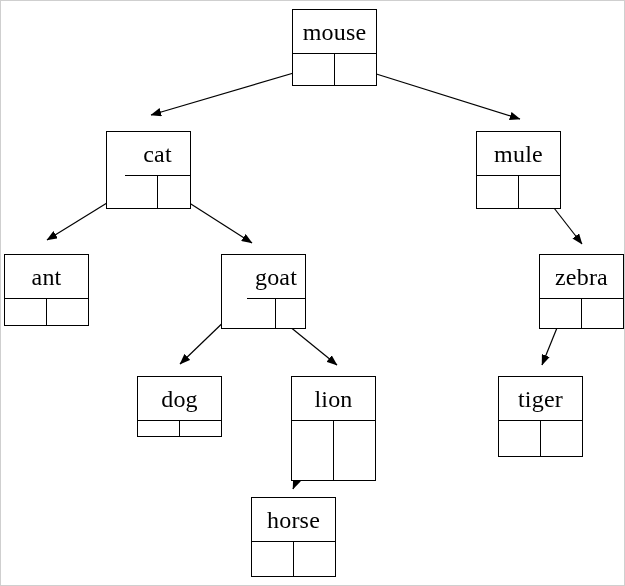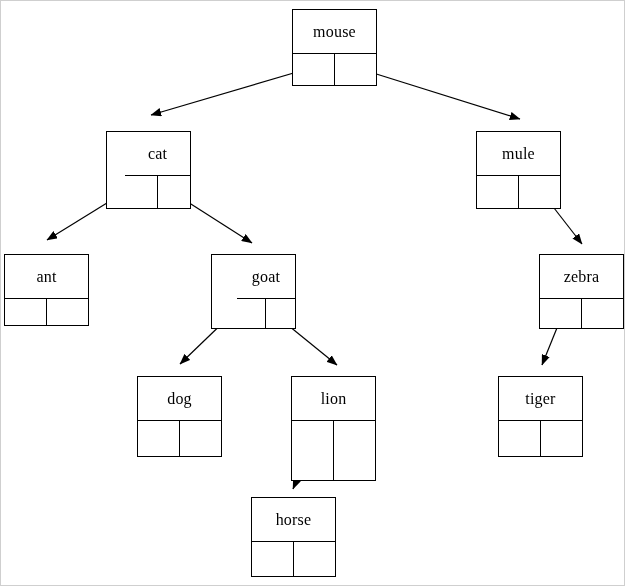--- a/index.html
+++ b/index.html
@@ -34,21 +34,21 @@
     background: #ffffff;
     display: flex;
     flex-direction: column;
   }
   .node-label {
     flex: 0 0 auto;
     height: 44px;
     display: flex;
     align-items: center;
     justify-content: center;
-    font-size: 16px;
+    font-size: 24px;
     color: #000000;
     line-height: 1;
     border-bottom: 1.4px solid #000000;
     box-sizing: border-box;
     letter-spacing: 0.2px;
   }
   .node-pointers {
     flex: 1 1 auto;
     display: flex;
   }
@@ -106,35 +106,35 @@
           <div class="ptr-cell right"></div>
         </div>
       </div>
       <div class="tree-node" style="left: 3px; top: 253px; width: 85px; height: 72px;">
         <div class="node-label">ant</div>
         <div class="node-pointers">
           <div class="ptr-cell left"></div>
           <div class="ptr-cell right"></div>
         </div>
       </div>
-      <div class="tree-node" style="left: 210px; top: 253px; width: 85px; height: 75px; padding-left: 25px;">
+      <div class="tree-node" style="left: 220px; top: 253px; width: 85px; height: 75px; padding-left: 25px;">
         <div class="node-label">goat</div>
         <div class="node-pointers">
           <div class="ptr-cell left"></div>
           <div class="ptr-cell right"></div>
         </div>
       </div>
       <div class="tree-node" style="left: 538px; top: 253px; width: 85px; height: 75px;">
         <div class="node-label">zebra</div>
         <div class="node-pointers">
           <div class="ptr-cell left"></div>
           <div class="ptr-cell right"></div>
         </div>
       </div>
-      <div class="tree-node" style="left: 136px; top: 375px; width: 85px; height: 81px;">
+      <div class="tree-node" style="left: 136px; top: 375px; width: 85px; height: 61px;">
         <div class="node-label">dog</div>
         <div class="node-pointers">
           <div class="ptr-cell left"></div>
           <div class="ptr-cell right"></div>
         </div>
       </div>
       <div class="tree-node" style="left: 290px; top: 375px; width: 85px; height: 105px;">
         <div class="node-label">lion</div>
         <div class="node-pointers">
           <div class="ptr-cell left"></div>

